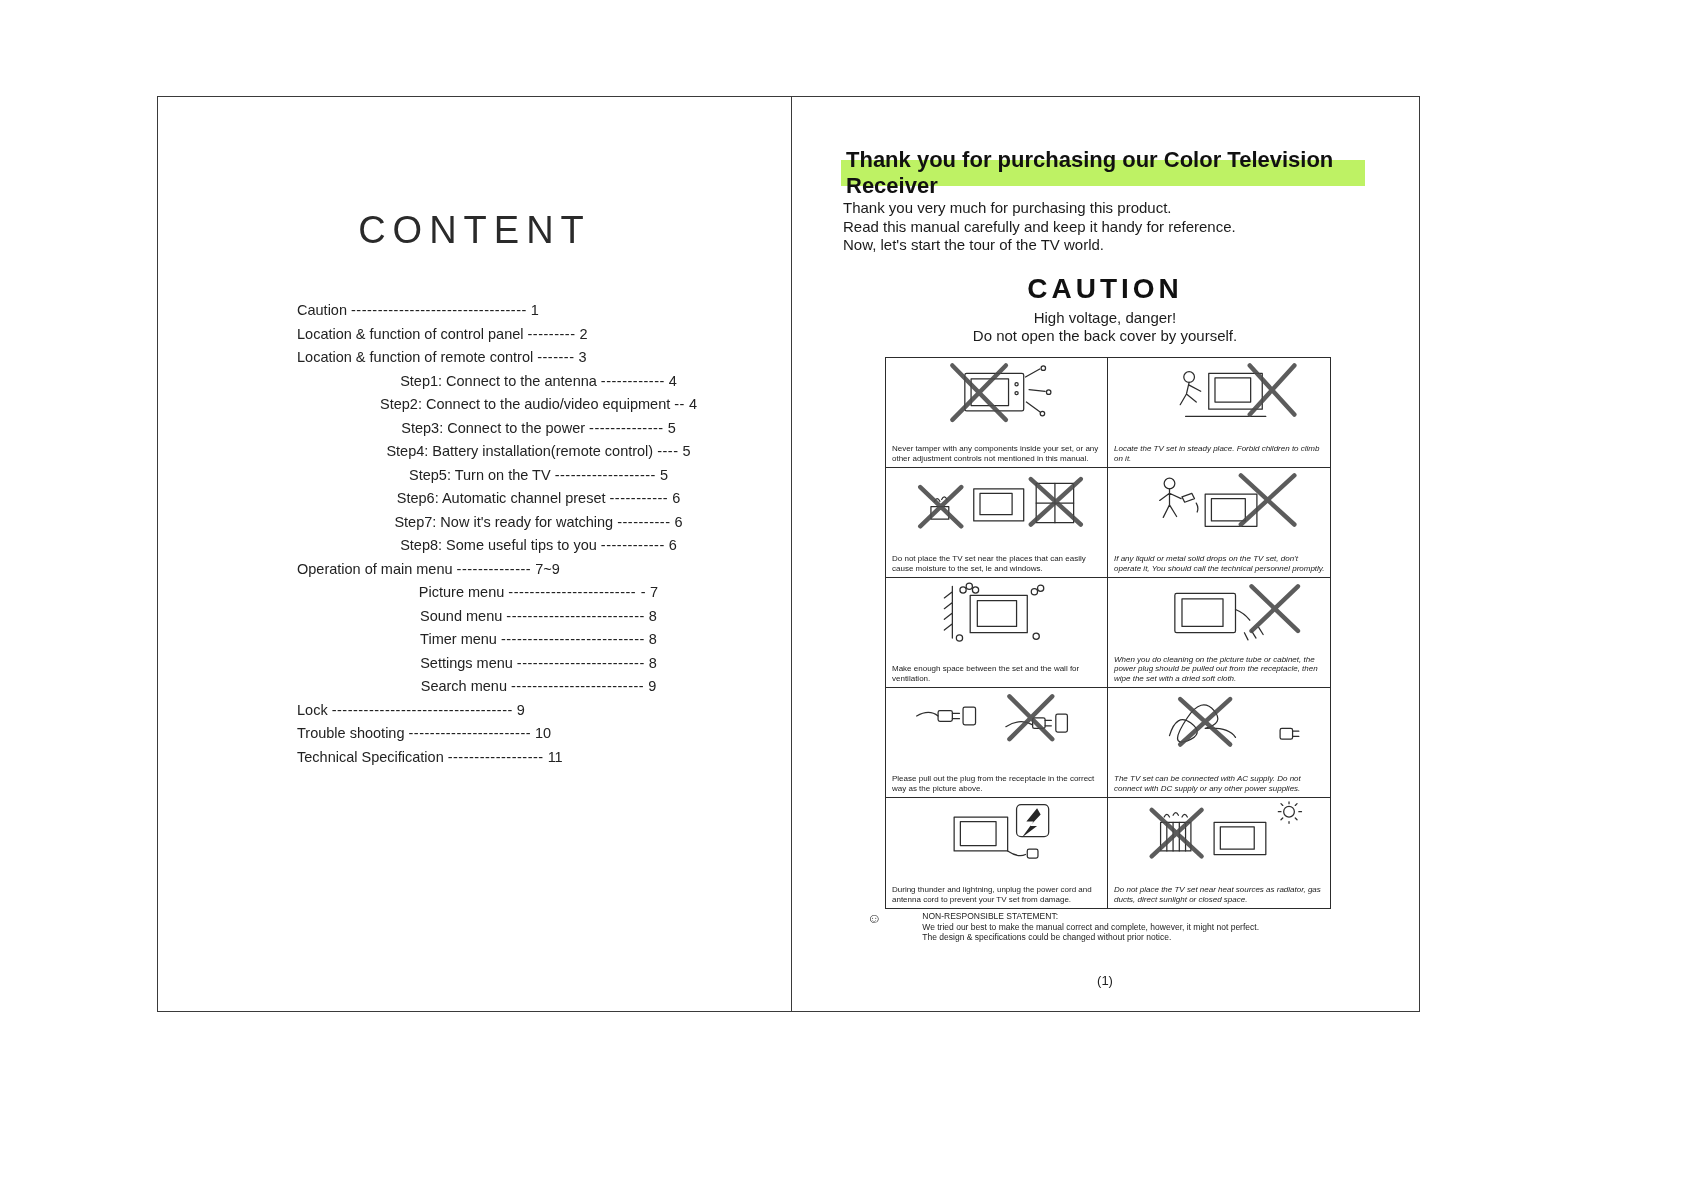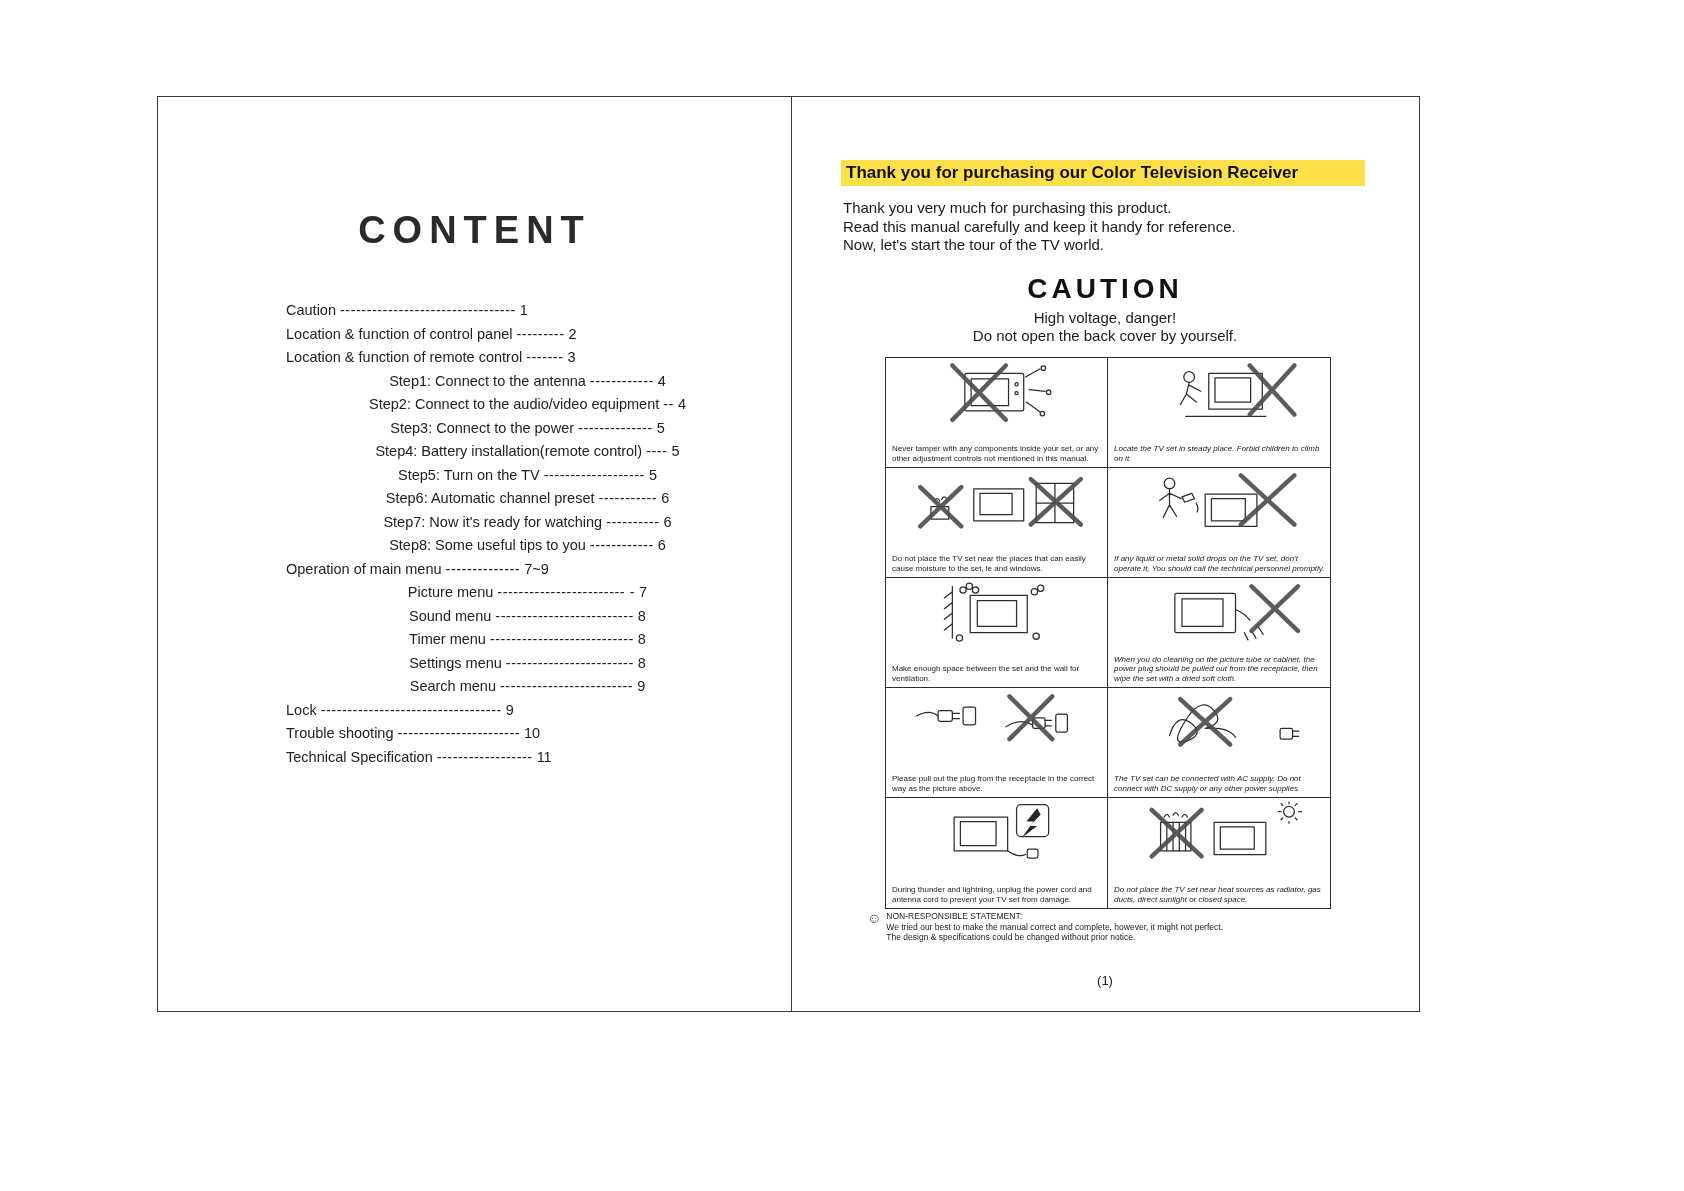--- a/index.html
+++ b/index.html
@@ -6,30 +6,30 @@
   body{width:1684px;height:1191px;position:relative;overflow:hidden;
        font-family:"Liberation Sans",sans-serif;color:#1c1c1c;}
   .sheet{position:absolute;left:157px;top:96px;width:1261px;height:914px;
          border:1.5px solid #3a3a3a;background:#fff;}
   .page-divider{position:absolute;left:633px;top:0;height:100%;width:0;
          border-left:1.5px solid #3a3a3a;}
 
   
   .left-page{position:absolute;left:0;top:0;width:633px;height:100%;}
   .content-title{position:absolute;left:0;top:112px;width:633px;margin:0;
-         text-align:center;font-size:38px;font-weight:700;letter-spacing:7px;color:#2a2a2a;}
-  .toc{position:absolute;left:128px;top:202px;width:470px;font-size:14.5px;line-height:23.5px;color:#222;}
+         text-align:center;font-size:38px;font-weight:400;letter-spacing:7px;color:#2a2a2a;}
+  .toc{position:absolute;left:139px;top:202px;width:470px;font-size:14.5px;line-height:23.5px;color:#222;}
   .toc-row{white-space:nowrap;}
   .toc-row.ind{padding-left:13px;text-align:center;}
   .dsh{letter-spacing:0.5px;margin:0 4px;}
 
   
   .right-page{position:absolute;left:633px;top:0;width:628px;height:100%;}
   .gray-header{position:absolute;left:50px;top:63px;width:524px;height:26px;
-         background:#fde047;font-size:17px;font-weight:bold;color:#111;
+         background:#bef264;font-size:22px;font-weight:bold;color:#111;
          display:flex;align-items:center;padding-left:5px;box-sizing:border-box;}
   .intro{position:absolute;left:52px;top:102px;font-size:15px;line-height:18.5px;color:#1a1a1a;}
   .caution-title{position:absolute;left:0;top:176px;width:628px;text-align:center;
          font-size:28px;font-weight:bold;letter-spacing:4px;color:#111;}
   .caution-sub1{position:absolute;left:0;top:212px;width:628px;text-align:center;font-size:15px;}
   .caution-sub2{position:absolute;left:0;top:230px;width:628px;text-align:center;font-size:15px;}
 
   .caution-grid{position:absolute;left:94px;top:260px;width:446px;height:552px;
          border:1.5px solid #2c2c2c;box-sizing:border-box;
          display:grid;grid-template-columns:1fr 1fr;grid-auto-rows:1fr;}
@@ -39,21 +39,21 @@
   .cell:nth-child(n+9){border-bottom:none;}
   .cell svg{display:block;width:100%;height:66px;margin-top:3px;}
   .caption{position:absolute;left:6px;right:4px;bottom:4px;
          font-size:8px;line-height:9.5px;color:#222;}
   .ln{stroke:#2d2d2d;fill:none;stroke-width:1.4;stroke-linecap:round;stroke-linejoin:round;}
   .xm{stroke:#4a4a4a;fill:none;stroke-width:5;stroke-linecap:round;opacity:0.9;}
   .bolt{fill:#262626;stroke:none;}
 
   .statement{position:absolute;left:76px;top:814px;display:flex;align-items:flex-start;}
   .smiley{font-size:14px;line-height:14px;margin-right:5px;color:#222;}
-  .stmt-text{font-size:8.5px;line-height:10.5px;color:#222;}
+  .stmt-text{font-size:8.5px;line-height:10.5px;color:#222;margin-left:36px;}
   .page-num{position:absolute;left:0;top:876px;width:628px;text-align:center;font-size:13px;color:#222;}
 </style>
 </head>
 <body>
 
 <div class="sheet">
   <div class="page-divider"></div>
 
   <div class="left-page">
     <h1 class="content-title">CONTENT</h1>

